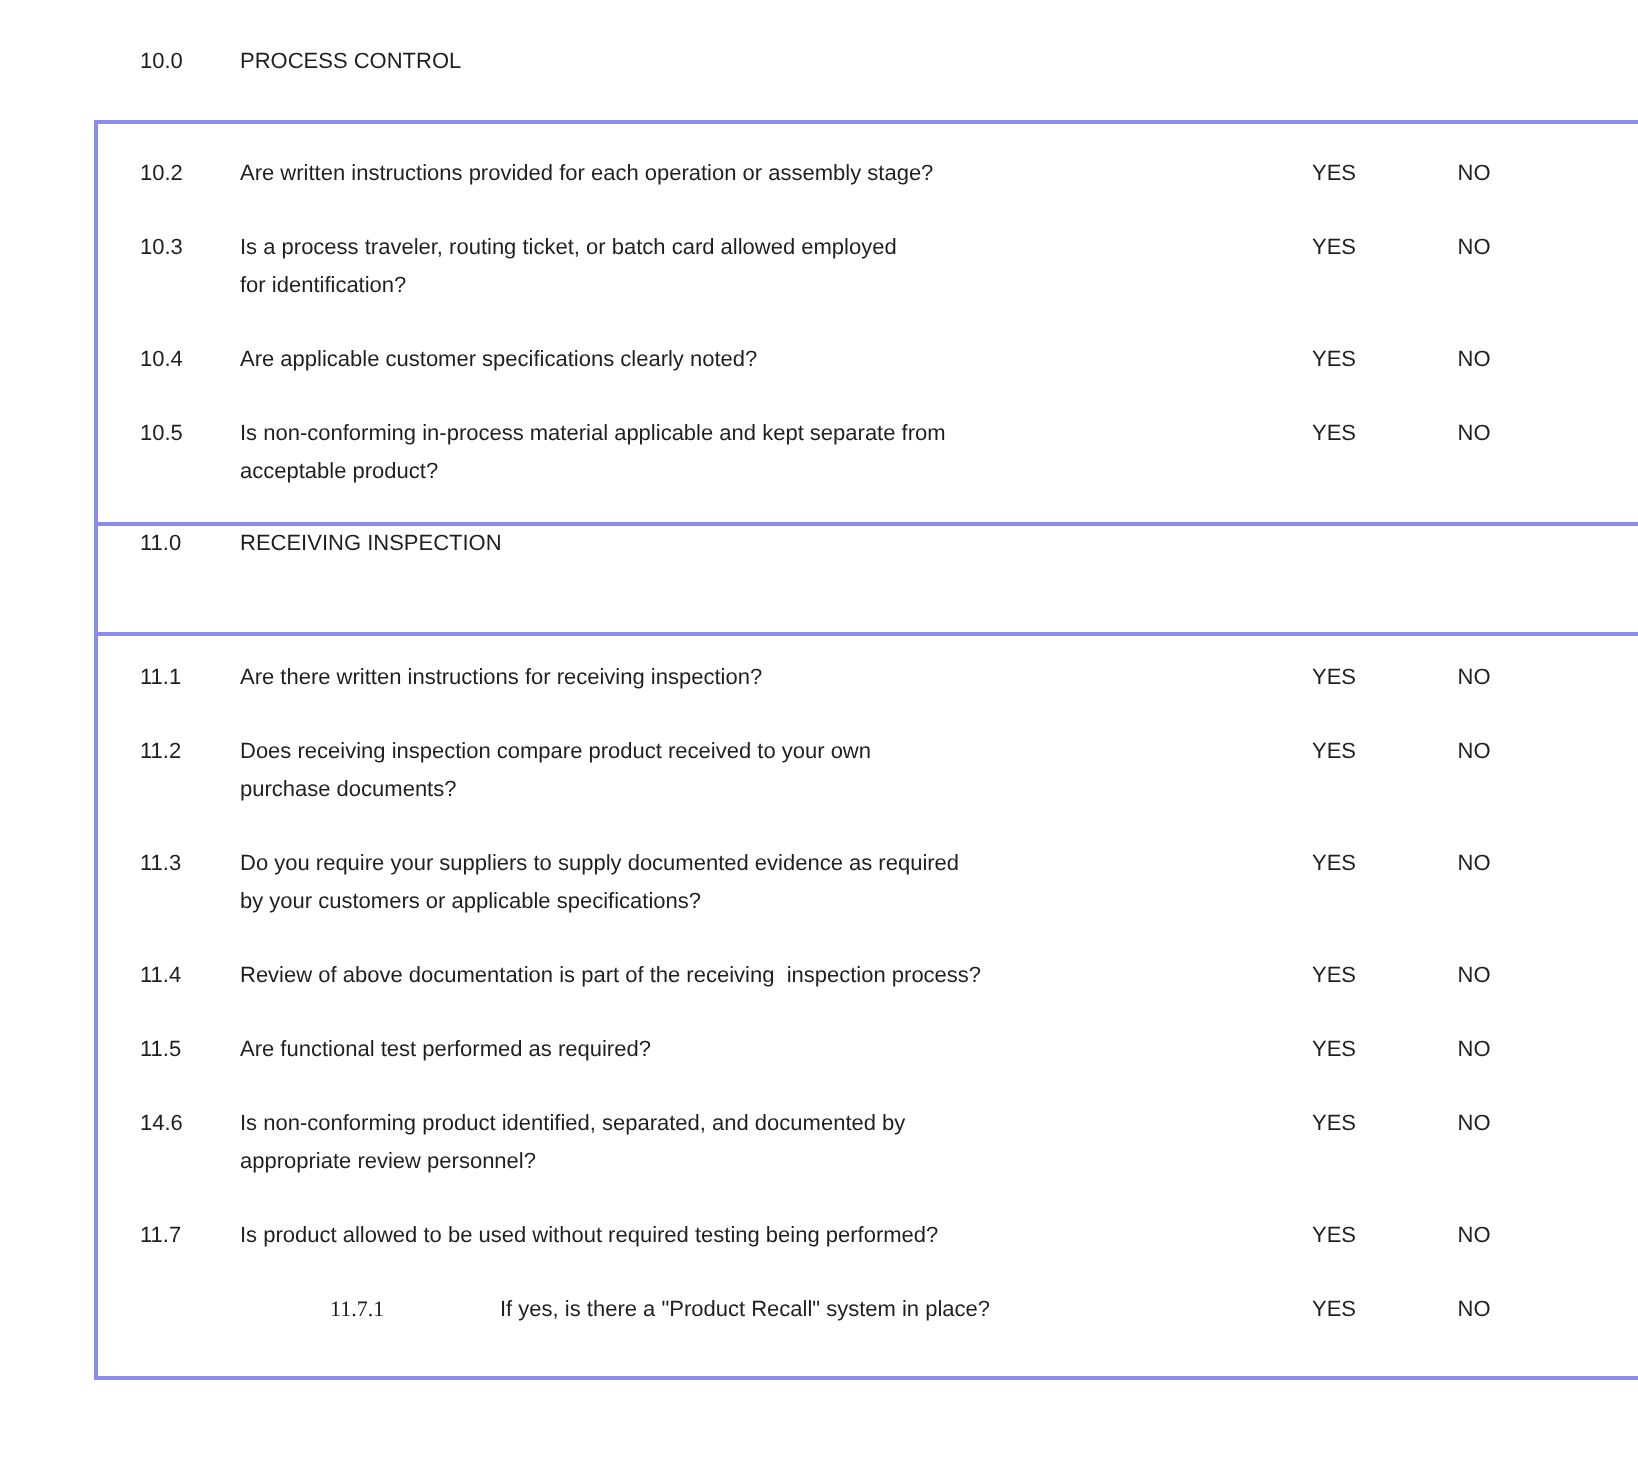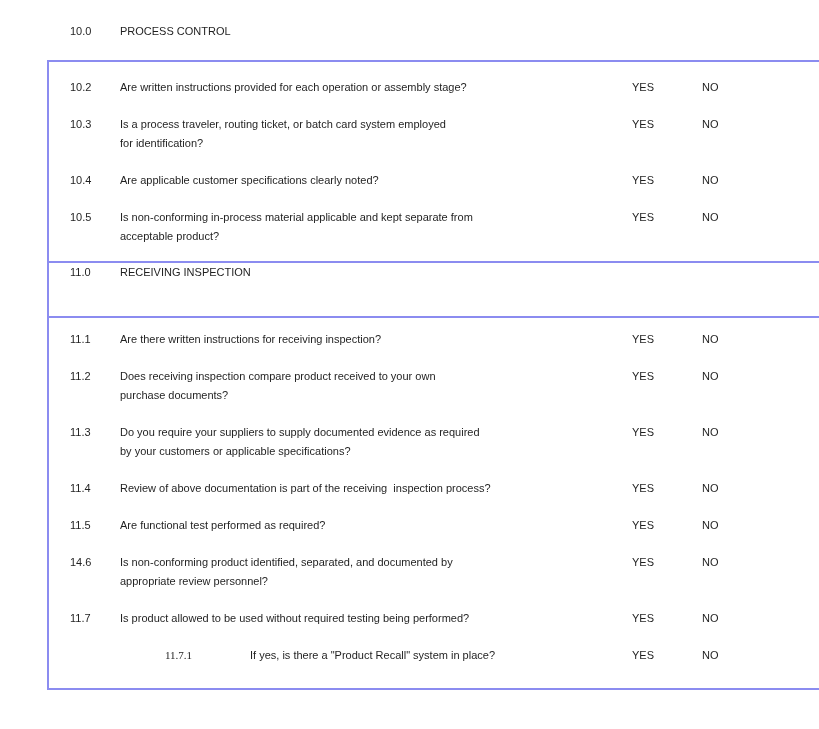--- a/index.html
+++ b/index.html
@@ -46,21 +46,21 @@
     grid-template-columns: 50px 512px 70px 70px;
     padding-left: 21px;
     align-items: start;
     line-height: 19px;
     margin-bottom: 18px;
   }
   .row:last-child { margin-bottom: 0; }
   .num { white-space: nowrap; }
   .q { white-space: pre-wrap; }
   .ans {
-    text-align: left;
+    text-align: center;
     cursor: pointer;
   }
   .sub-num {
     display: inline-block;
     margin-left: 45px;
     width: 85px;
     font-family: Liberation Serif, serif;
   }
   .section-title { white-space: nowrap; }
 </style>
@@ -80,21 +80,21 @@
 
       <div class="row">
         <span class="num">10.2</span>
         <span class="q">Are written instructions provided for each operation or assembly stage?</span>
         <span class="ans">YES</span>
         <span class="ans">NO</span>
       </div>
 
       <div class="row">
         <span class="num">10.3</span>
-        <span class="q">Is a process traveler, routing ticket, or batch card system employed
+        <span class="q">Is a process traveler, routing ticket, or batch card allowed employed
 for identification?</span>
         <span class="ans">YES</span>
         <span class="ans">NO</span>
       </div>
 
       <div class="row">
         <span class="num">10.4</span>
         <span class="q">Are applicable customer specifications clearly noted?</span>
         <span class="ans">YES</span>
         <span class="ans">NO</span>

